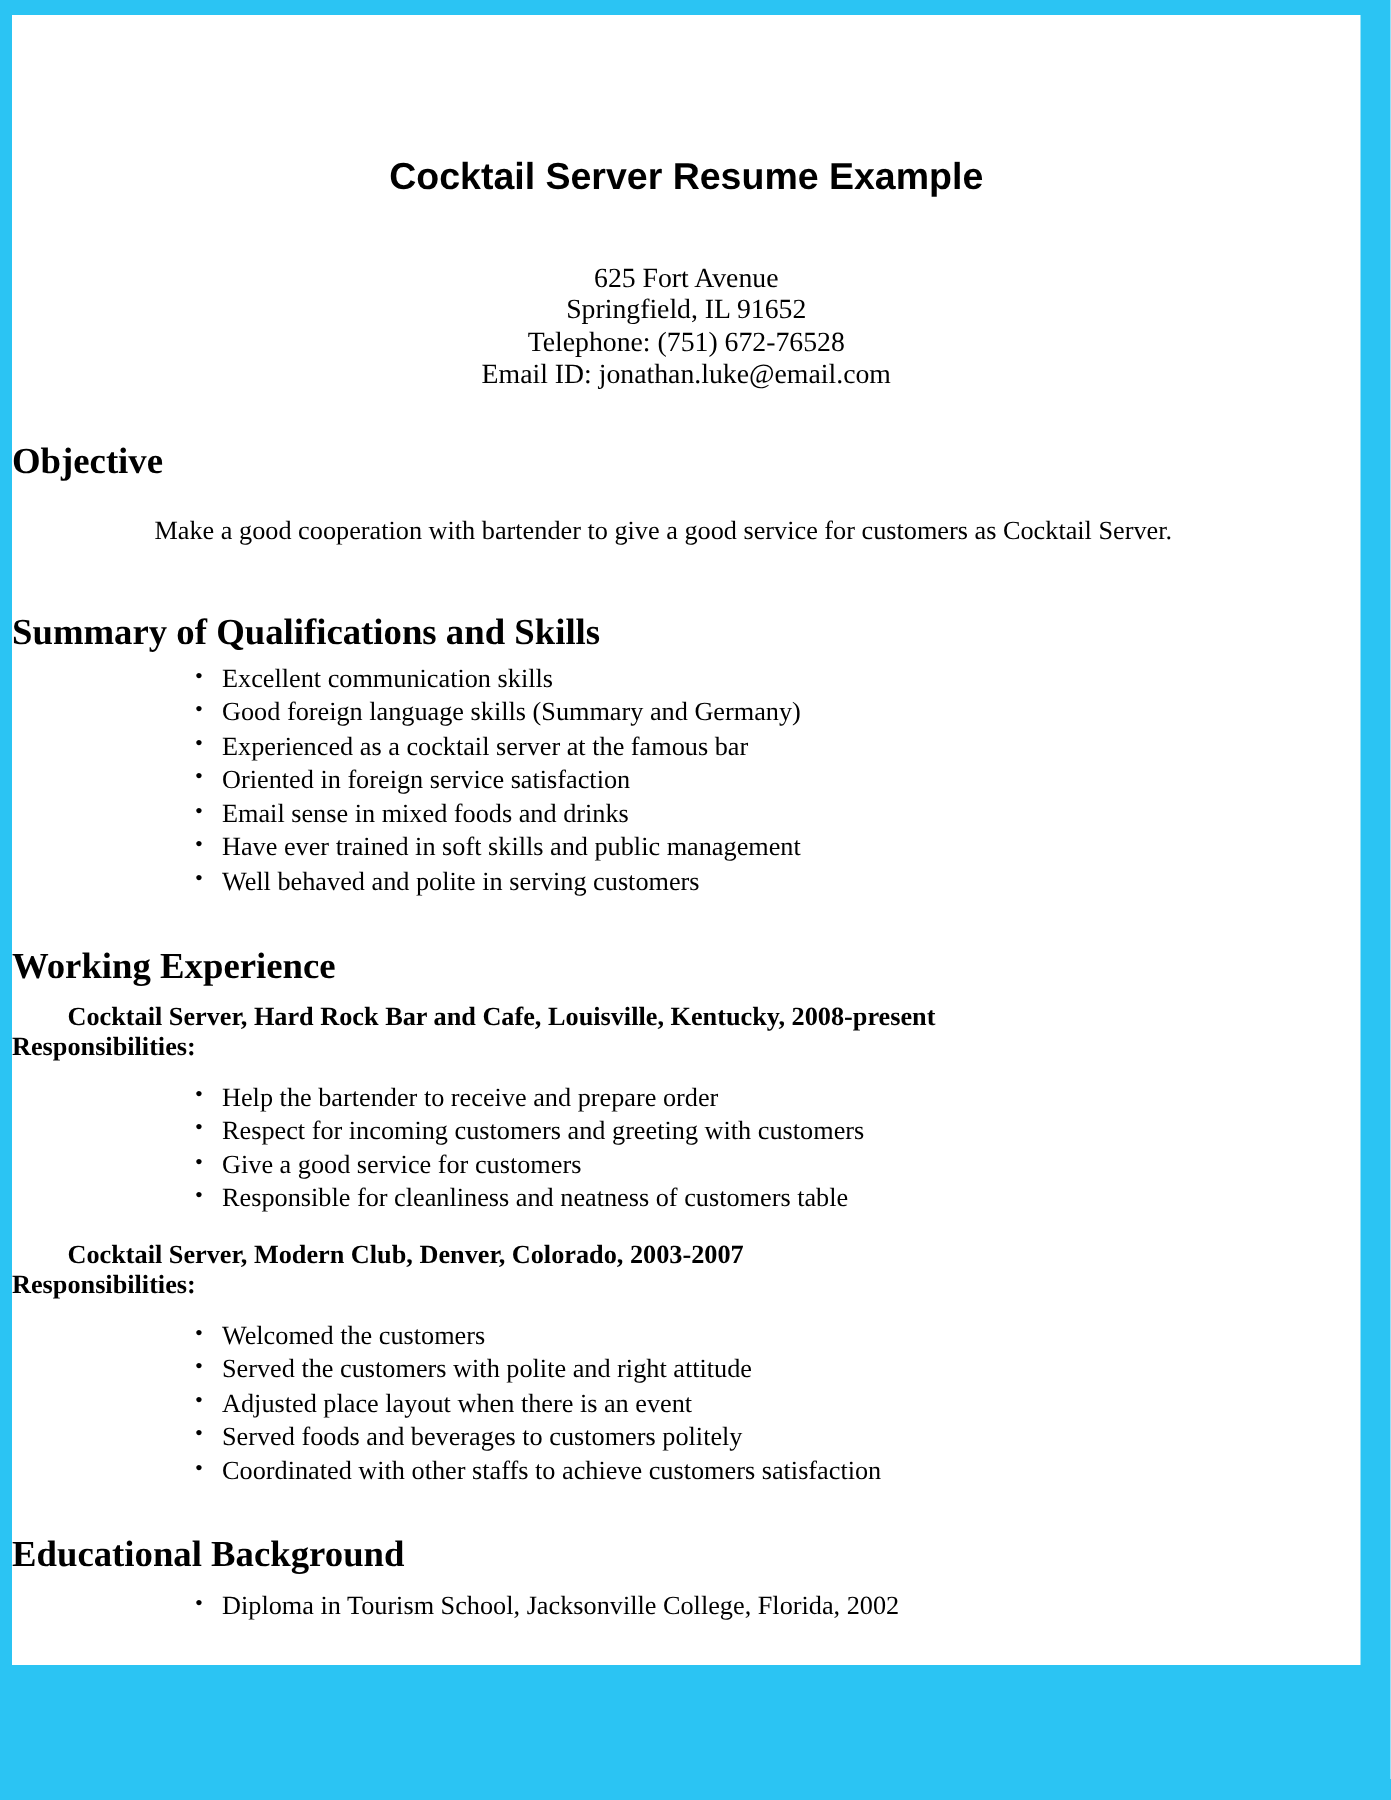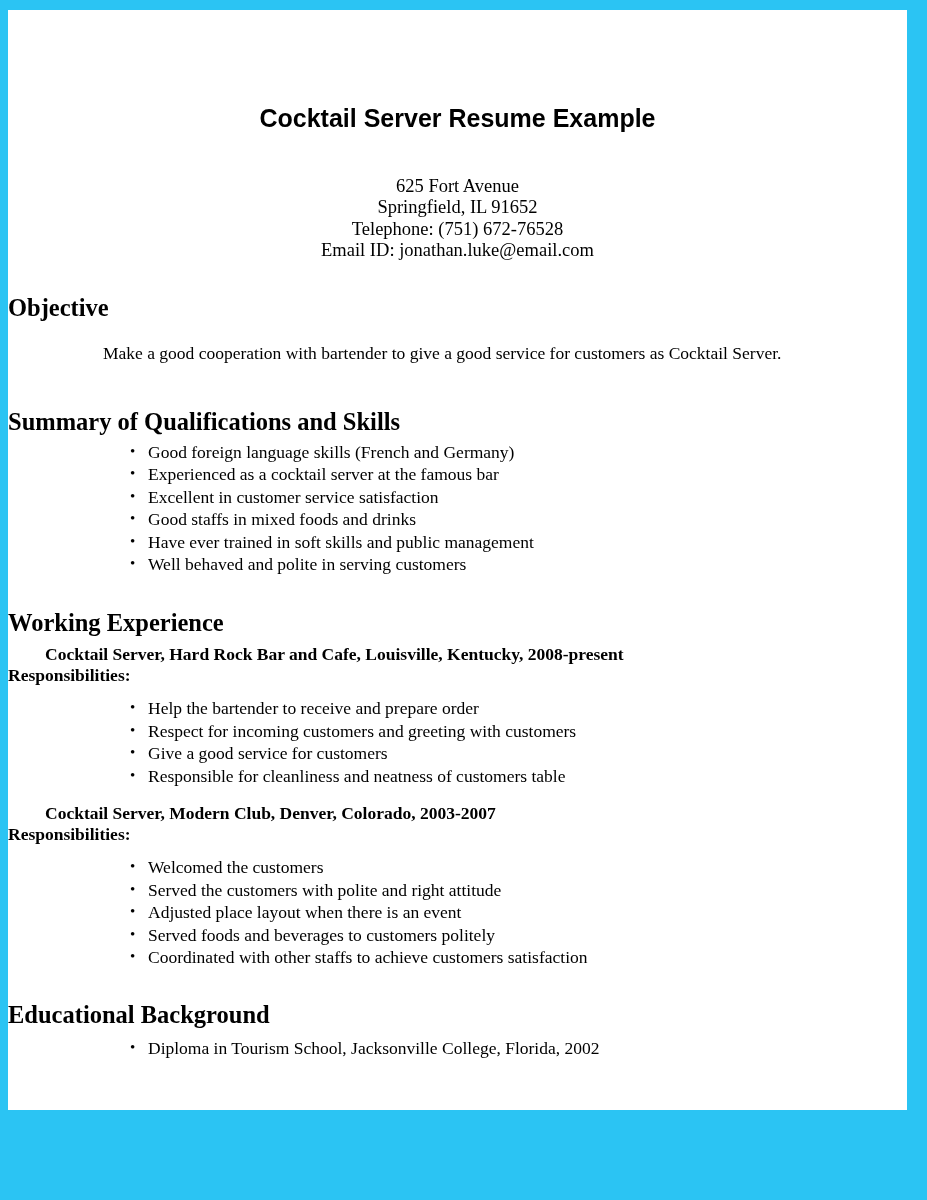--- a/index.html
+++ b/index.html
@@ -153,24 +153,25 @@
       <h2 class="section-heading">Objective</h2>
       <div class="sp-after-obj-h"></div>
       <p class="section-para">Make a good cooperation with bartender to give a good service for customers as Cocktail Server.</p>
     </div>
 
     <div class="sp-summary"></div>
     <div class="section">
       <h2 class="section-heading">Summary of Qualifications and Skills</h2>
       <div class="sp-after-sum-h"></div>
       <ul class="bullets">
-        <li>Good foreign language skills (French and Germany)</li>
+        <li>Excellent communication skills</li>
+        <li>Good foreign language skills (Summary and Germany)</li>
         <li>Experienced as a cocktail server at the famous bar</li>
-        <li>Excellent in customer service satisfaction</li>
-        <li>Good staffs in mixed foods and drinks</li>
+        <li>Oriented in foreign service satisfaction</li>
+        <li>Email sense in mixed foods and drinks</li>
         <li>Have ever trained in soft skills and public management</li>
         <li>Well behaved and polite in serving customers</li>
       </ul>
     </div>
 
     <div class="sp-working"></div>
     <div class="section">
       <h2 class="section-heading">Working Experience</h2>
       <div class="sp-after-work-h"></div>
 

